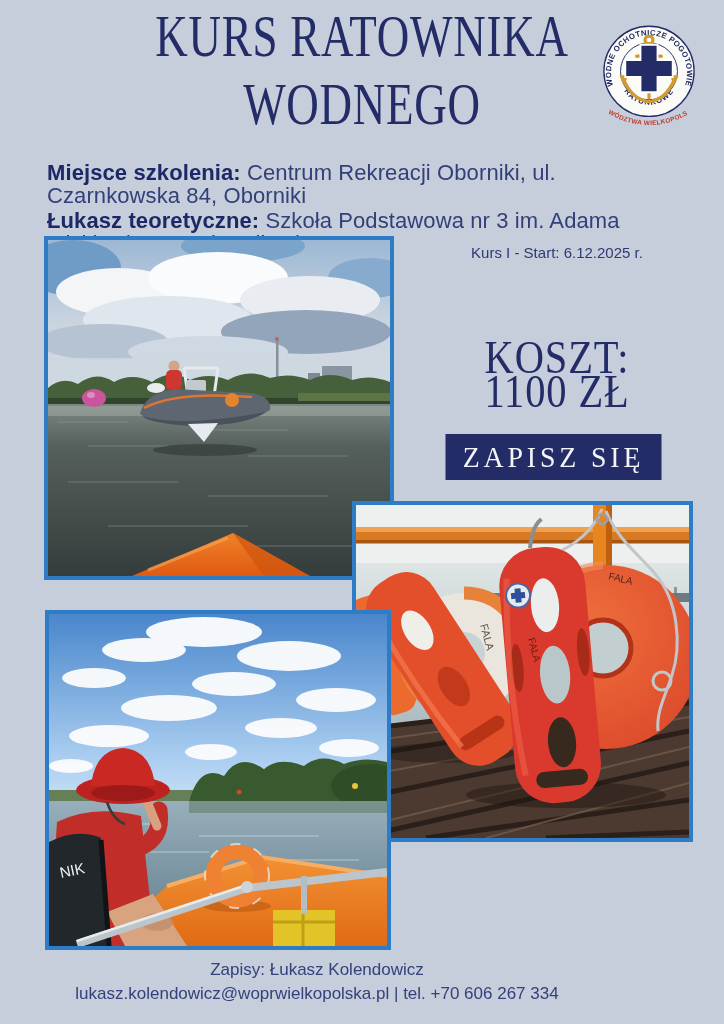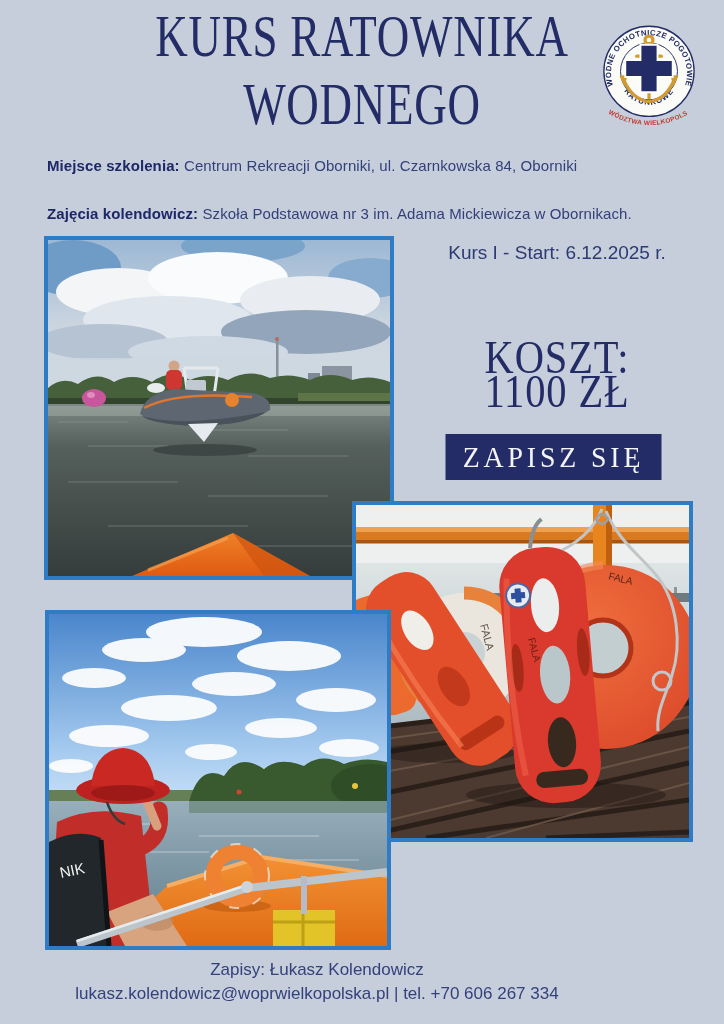--- a/index.html
+++ b/index.html
@@ -17,38 +17,38 @@
     letter-spacing:1px;white-space:nowrap;
   }
   .title-1{top:1px;}
   .title-2{top:69px;}
   
   .logo{position:absolute;left:596px;top:22px;width:106px;height:112px;}
   .logo svg{display:block;width:100%;height:100%;}
   
   .para{
     position:absolute;left:47px;width:604px;
-    font-size:15px;line-height:23px;color:#333f79;letter-spacing:.1px;
+    font-size:22px;line-height:23px;color:#333f79;letter-spacing:.1px;
   }
   .para strong{color:#1d2866;font-weight:bold;}
   .para-1{top:139px;}
   .para-2{top:187px;}
   
   .photo{
     position:absolute;border:4px solid #2e7cc6;box-sizing:border-box;
     background:#9fb0c0;
   }
   .photo svg{display:block;width:100%;height:100%;}
   .photo-1{left:44px;top:236px;width:350px;height:344px;z-index:1;}
   .photo-3{left:352px;top:501px;width:341px;height:341px;z-index:2;}
   .photo-2{left:45px;top:610px;width:346px;height:340px;z-index:3;}
   
   .dates{
     position:absolute;left:398px;top:240px;width:318px;text-align:center;
-    font-size:19px;line-height:26.5px;color:#2e3a74;
+    font-size:15px;line-height:26.5px;color:#2e3a74;
   }
   .cost{
     position:absolute;left:398px;top:341px;width:318px;text-align:center;
     font-family:"Liberation Serif",serif;color:#232c66;
     font-size:46px;line-height:34px;
     transform:scaleX(.88);transform-origin:50% 50%;
     letter-spacing:1px;
   }
   .cta{
     position:absolute;left:441px;top:434px;width:225px;height:46px;
@@ -98,21 +98,21 @@
       <polygon points="86,57 77,55 81,68" fill="#d29b32"></polygon>
 
       <path d="M46,24 h18 v16 h16 v18 h-16 v16 h-18 v-16 h-16 v-18 h16 z" fill="#232c66" stroke="#ffffff" stroke-width="2"></path>
       <text font-size="6.8" font-weight="bold" fill="#c23b30" letter-spacing=".3">
         <textPath href="#arcRed" startOffset="50%" text-anchor="middle">WOJEWÓDZTWA WIELKOPOLSKIEGO</textPath>
       </text>
     </svg>
   </div>
 
   <p class="para para-1"><strong>Miejsce szkolenia:</strong><span> Centrum Rekreacji Oborniki, ul. Czarnkowska 84, Oborniki</span></p>
-  <p class="para para-2"><strong>Zajęcia kolendowicz:</strong><span> Szkoła Podstawowa nr 3 im. Adama Mickiewicza w Obornikach.</span></p>
+  <p class="para para-2"><strong>Łukasz teoretyczne:</strong><span> Szkoła Podstawowa nr 3 im. Adama Mickiewicza w Obornikach.</span></p>
 
   <div class="dates">
     <div>Kurs I - Start: 6.12.2025 r.</div>
   </div>
 
   <div class="cost">
     <div>KOSZT:</div>
     <div>1100 ZŁ</div>
   </div>
 

